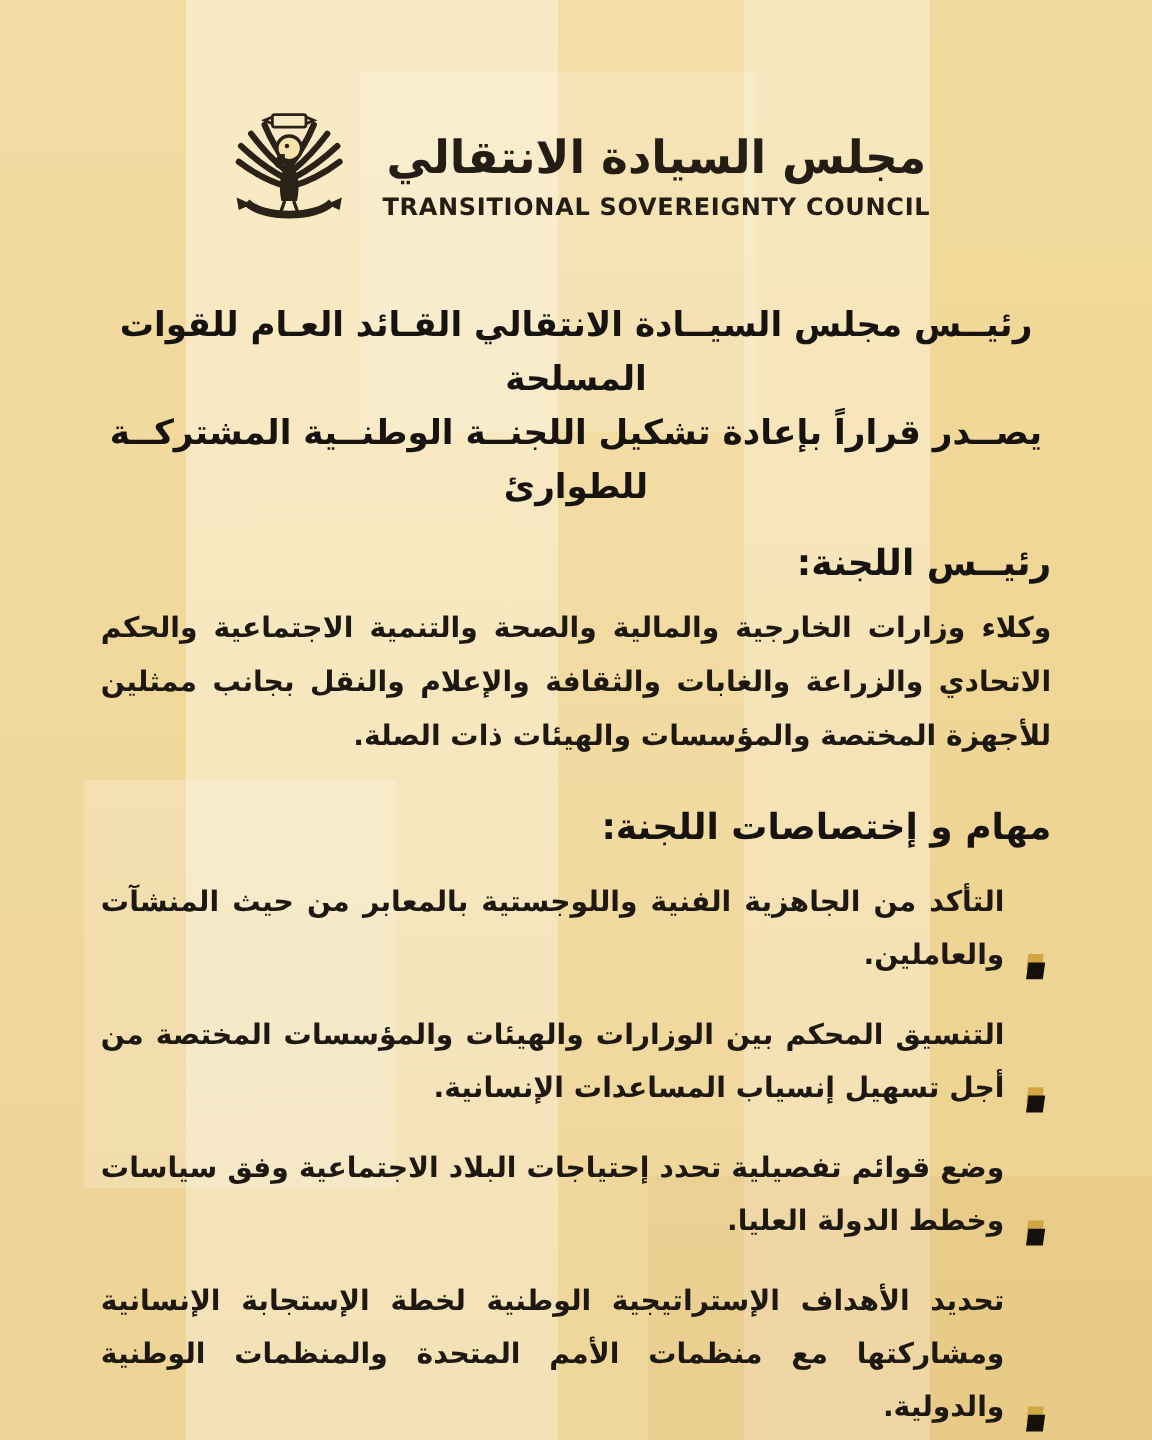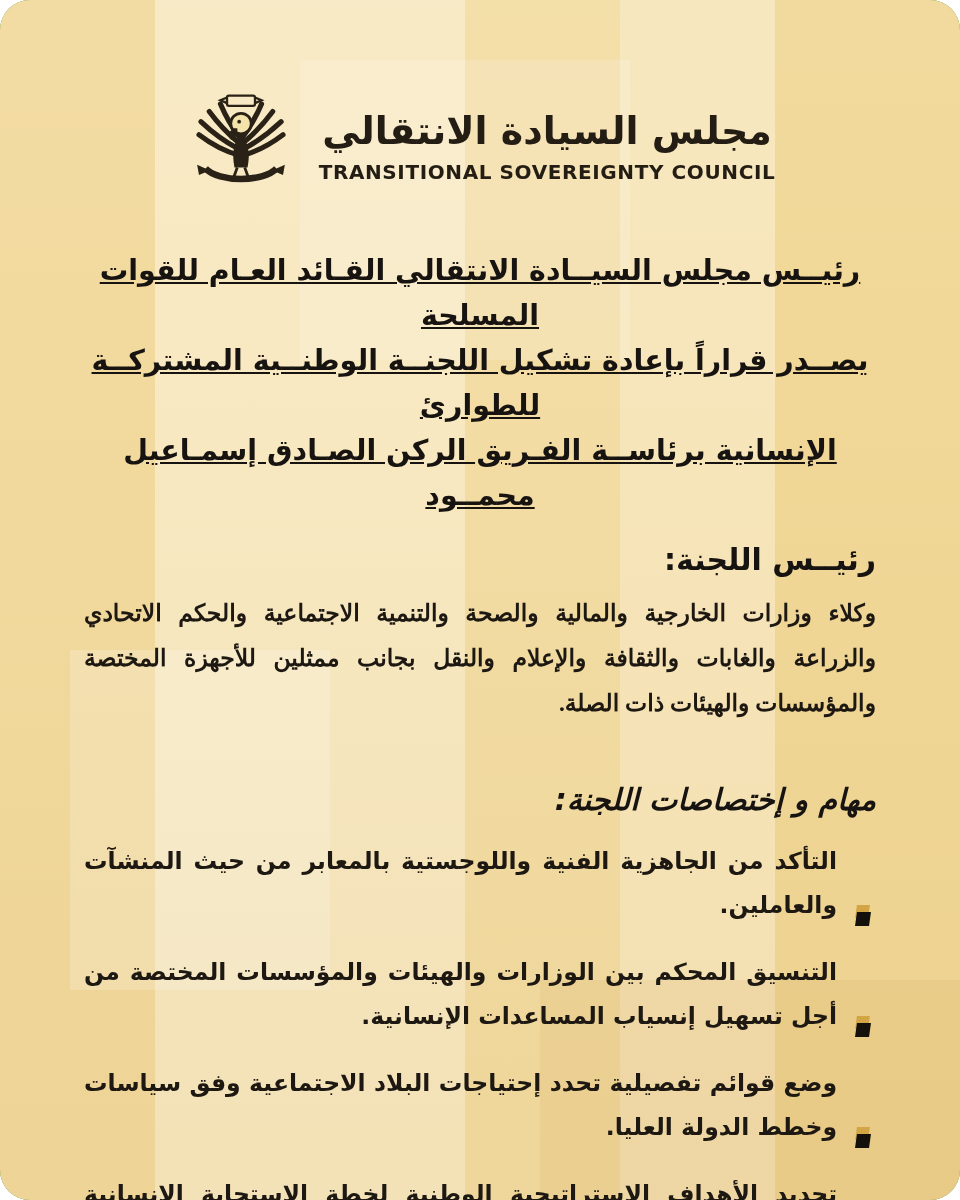--- a/index.html
+++ b/index.html
@@ -1,38 +1,38 @@
 <!DOCTYPE html>
 <html lang="ar"><head>
 <meta charset="utf-8">
 <style>
   html,body{margin:0;padding:0;}
   body{width:960px;height:1200px;overflow:hidden;font-family:"DejaVu Sans","Liberation Sans",sans-serif;color:#1c1712;}
-  .canvas{position:relative;width:960px;height:1200px;overflow:hidden;background:#4d7c0f;border-radius:30px;}
+  .canvas{position:relative;width:960px;height:1200px;overflow:hidden;background:#4d7c0f;}
   
   .bg{position:absolute;inset:0;}
   .bg .stripe{position:absolute;top:0;bottom:0;}
   .s1{left:0;width:155px;background:#f2da9e;}
   .s2{left:155px;width:310px;background:#f8e9c2;}
   .s3{left:465px;width:155px;background:#f3dda4;}
   .s4{left:620px;width:155px;background:#f7e6bb;}
   .s5{left:775px;width:185px;background:#f1d898;}
   .patch1{position:absolute;left:70px;top:650px;width:260px;height:340px;background:rgba(255,255,255,0.22);}
   .patch2{position:absolute;left:300px;top:60px;width:330px;height:300px;background:rgba(255,252,240,0.20);}
   .patch3{position:absolute;right:0;top:980px;width:420px;height:220px;background:rgba(205,158,70,0.12);}
   .vign{position:absolute;inset:0;background:linear-gradient(to bottom,rgba(255,255,255,0.06),rgba(0,0,0,0) 30%,rgba(190,140,55,0.08) 95%);}
   
   .content{position:absolute;inset:0;direction:rtl;}
   .hdr{margin-top:90px;display:flex;justify-content:center;align-items:center;gap:22px;direction:ltr;}
   .hdr-text{display:flex;flex-direction:column;align-items:center;}
   .title-ar{font-size:38px;font-weight:bold;letter-spacing:0;color:#241d14;}
   .title-en{margin-top:7px;font-size:20px;font-weight:bold;letter-spacing:0.6px;color:#241d14;}
-  .headline{margin:46px 78px 0;text-align:center;font-size:28.5px;font-weight:bold;line-height:45px;color:#171310;text-decoration:underline;}
+  .headline{margin:46px 78px 0;text-align:center;font-size:28.5px;font-weight:bold;line-height:45px;color:#171310;}
   .sec-h{margin:24px 84px 0;font-size:30px;font-weight:bold;color:#171310;}
-  .sec-body{margin:14px 84px 0;font-size:23.5px;font-weight:bold;line-height:45px;text-align:justify;color:#1d1812;font-family:Liberation Serif, serif;}
+  .sec-body{margin:14px 84px 0;font-size:23.5px;font-weight:bold;line-height:45px;text-align:justify;color:#1d1812;}
   .bullets{margin:22px 84px 0;padding:0;list-style:none;display:flex;flex-direction:column;gap:23px;}
   .bullets li{display:flex;gap:15px;align-items:flex-end;font-size:23.5px;font-weight:bold;line-height:44px;text-align:justify;color:#1d1812;}
   .b-icon{flex-shrink:0;position:relative;width:24px;height:22px;margin-top:12px;}
   .b-icon .sq-back{position:absolute;top:0;left:4px;width:13px;height:13px;background:#d2a644;transform:skewX(-8deg);}
   .b-icon .sq-front{position:absolute;bottom:1px;right:6px;width:14px;height:14px;background:#14100b;transform:skewX(-8deg);}
   svg{display:block;}
 </style>
 </head>
 <body>
 
@@ -83,27 +83,26 @@
       </span>
       <div class="hdr-text">
         <div class="title-ar">مجلس السيادة الانتقالي</div>
         <div class="title-en">TRANSITIONAL SOVEREIGNTY COUNCIL</div>
       </div>
     </header>
 
     <h1 class="headline">
       <div>رئيــس مجلس السيــادة الانتقالي القـائد العـام للقوات المسلحة</div>
       <div>يصــدر قراراً بإعادة تشكيل اللجنــة الوطنــية المشتركــة للطوارئ</div>
-      <div>الإنسانية برئاســة الفـريق الركن الصـادق إسمـاعيل محمــود</div>
     </h1>
 
     <h2 class="sec-h">رئيــس اللجنة:</h2>
     <p class="sec-body">وكلاء وزارات الخارجية والمالية والصحة والتنمية الاجتماعية والحكم الاتحادي والزراعة والغابات والثقافة والإعلام والنقل بجانب ممثلين للأجهزة المختصة والمؤسسات والهيئات ذات الصلة.</p>
 
-    <h2 class="sec-h" style="margin-top:56px;font-style:italic;">مهام و إختصاصات اللجنة:</h2>
+    <h2 class="sec-h" style="margin-top:36px;">مهام و إختصاصات اللجنة:</h2>
     <ul class="bullets">
       <li>
         <span class="b-icon">
             <span class="sq-back"></span>
             <span class="sq-front"></span>
           </span>
         <span>التأكد من الجاهزية الفنية واللوجستية بالمعابر من حيث المنشآت والعاملين.</span>
       </li>
       <li>
         <span class="b-icon">

